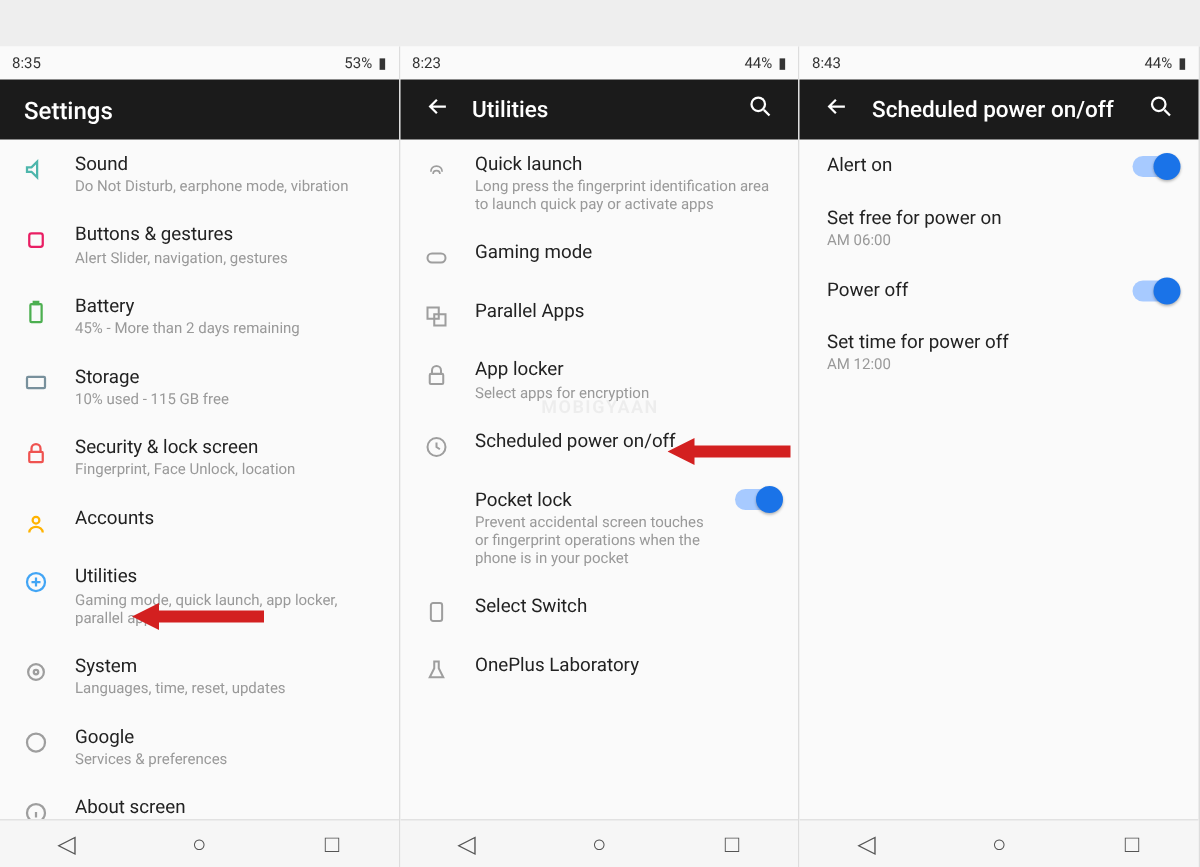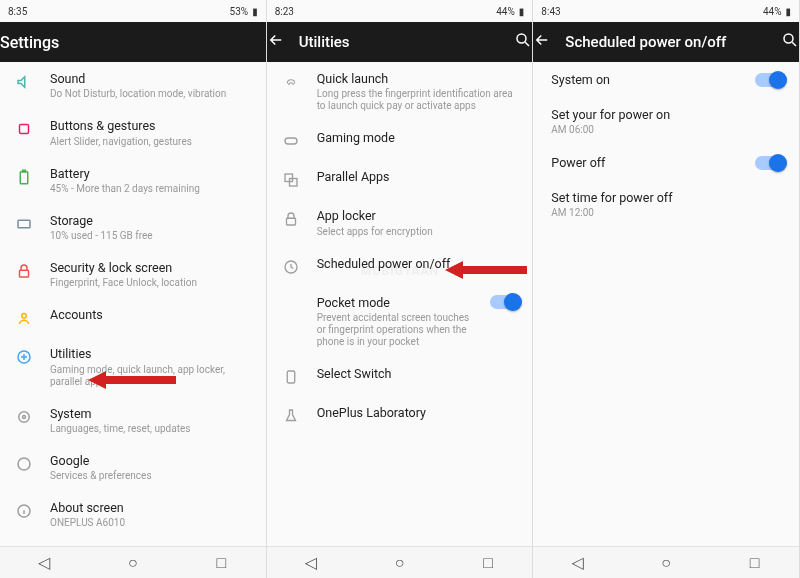--- a/index.html
+++ b/index.html
@@ -1,21 +1,21 @@
 <!DOCTYPE html>
 <html><head>
 <meta charset="utf-8">
 <style>
   * { box-sizing: border-box; margin: 0; padding: 0; }
   body { font-family: -apple-system, BlinkMacSystemFont, "Segoe UI", Roboto, sans-serif; background: #eee; width: 800px; height: 578px; display: flex; position: relative; }
-  .screen { flex: 1; background: #fafafa; display: flex; flex-direction: column; border-right: 1px solid #ddd; position: relative; }
+  .screen { flex: 1; background: #fafafa; display: flex; flex-direction: column; border-right: 1px solid #ddd; position: relative; margin-top: 31px; }
   .screen:last-child { border-right: none; }
   .statusbar { height: 22px; background: #fafafa; display: flex; align-items: center; padding: 0 8px; font-size: 10px; color: #333; justify-content: space-between; }
   .statusbar .right { display: flex; gap: 4px; align-items: center; }
-  .appbar { background: #1b1b1b; color: #fff; height: 40px; display: flex; align-items: center; padding: 0 0; gap: 14px; }
+  .appbar { background: #1b1b1b; color: #fff; height: 40px; display: flex; align-items: center; padding: 0 16px; gap: 14px; }
   .appbar .title { font-size: 15px; font-weight: 500; flex: 1; }
   .appbar .title.big { font-size: 16px; }
   .content { flex: 1; overflow: hidden; }
   .row { display: flex; align-items: flex-start; padding: 9px 12px 9px 14px; gap: 16px; }
   .row .icon-box { width: 20px; height: 20px; display: flex; align-items: center; justify-content: center; flex-shrink: 0; color: #9e9e9e; margin-top: 1px; }
   .row .labels { flex: 1; }
   .row .labels .primary { font-size: 12.5px; color: #222; line-height: 1.3; }
   .row .labels .secondary { font-size: 10px; color: #999; line-height: 1.2; margin-top: 1px; }
   .schedule-row { padding: 10px 14px 10px 18px; display: flex; align-items: center; }
   .schedule-row .labels { flex: 1; }
@@ -47,21 +47,21 @@
   </div>
   <div class="content">
     <div class="row">
       <span class="icon-box">
           <svg viewBox="0 0 24 24" fill="none" stroke="#4db6ac" stroke-width="2">
             <path d="M4 10v4h4l5 5V5l-5 5H4z"></path>
           </svg>
         </span>
       <span class="labels">
           <div class="primary">Sound</div>
-          <div class="secondary">Do Not Disturb, location mode, vibration</div>
+          <div class="secondary">Do Not Disturb, earphone mode, vibration</div>
         </span>
     </div>
     <div class="row">
       <span class="icon-box">
           <svg viewBox="0 0 24 24" fill="none" stroke="#e91e63" stroke-width="2">
             <rect x="6" y="6" width="12" height="12" rx="2"></rect>
           </svg>
         </span>
       <span class="labels">
           <div class="primary">Buttons &amp; gestures</div>
@@ -245,21 +245,21 @@
             <path d="M12 8v4l3 2"></path>
           </svg>
         </span>
       <span class="labels">
           <div class="primary">Scheduled power on/off</div>
         </span>
     </div>
     <div class="row">
       <span class="icon-box"></span>
       <span class="labels">
-          <div class="primary">Pocket mode</div>
+          <div class="primary">Pocket lock</div>
           <div class="secondary">Prevent accidental screen touches or fingerprint operations when the phone is in your pocket</div>
         </span>
       <span class="toggle"></span>
     </div>
     <div class="row">
       <span class="icon-box">
           <svg viewBox="0 0 24 24" fill="none" stroke="#9e9e9e" stroke-width="1.8">
             <rect x="7" y="4" width="10" height="16" rx="2"></rect>
           </svg>
         </span>
@@ -305,27 +305,27 @@
         </svg></span>
     <span class="title">Scheduled power on/off</span>
     <span class="search-icon"><svg width="18" height="18" viewBox="0 0 24 24" fill="none" stroke="white" stroke-width="2">
           <circle cx="10" cy="10" r="6"></circle>
           <path d="M20 20l-5-5"></path>
         </svg></span>
   </div>
   <div class="content">
     <div class="schedule-row">
       <span class="labels">
-          <div class="primary">System on</div>
+          <div class="primary">Alert on</div>
         </span>
       <span class="toggle"></span>
     </div>
     <div class="schedule-row">
       <span class="labels">
-          <div class="primary">Set your for power on</div>
+          <div class="primary">Set free for power on</div>
           <div class="secondary">AM 06:00</div>
         </span>
     </div>
     <div class="schedule-row">
       <span class="labels">
           <div class="primary">Power off</div>
         </span>
       <span class="toggle"></span>
     </div>
     <div class="schedule-row">

